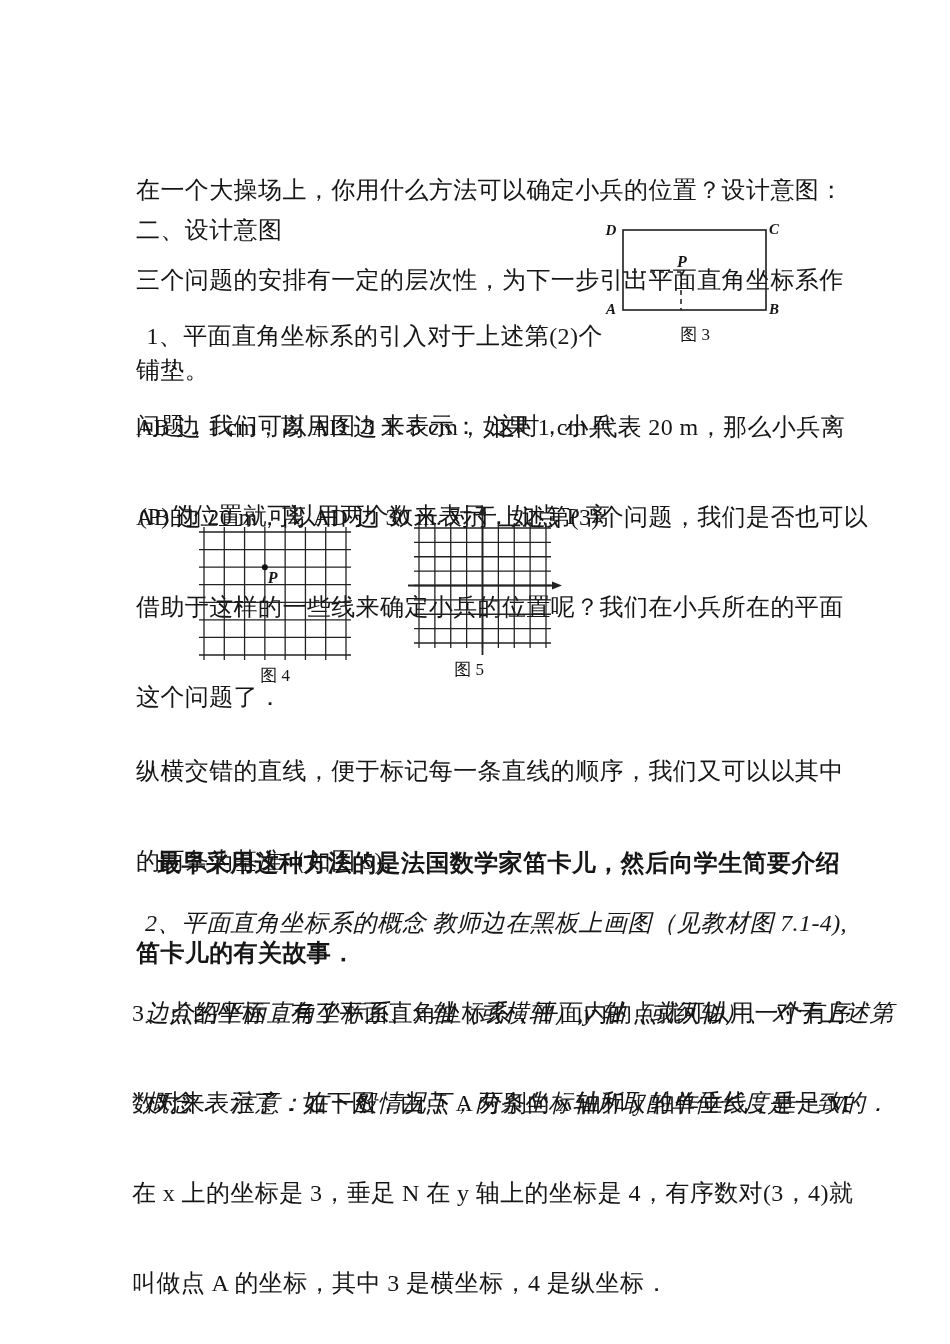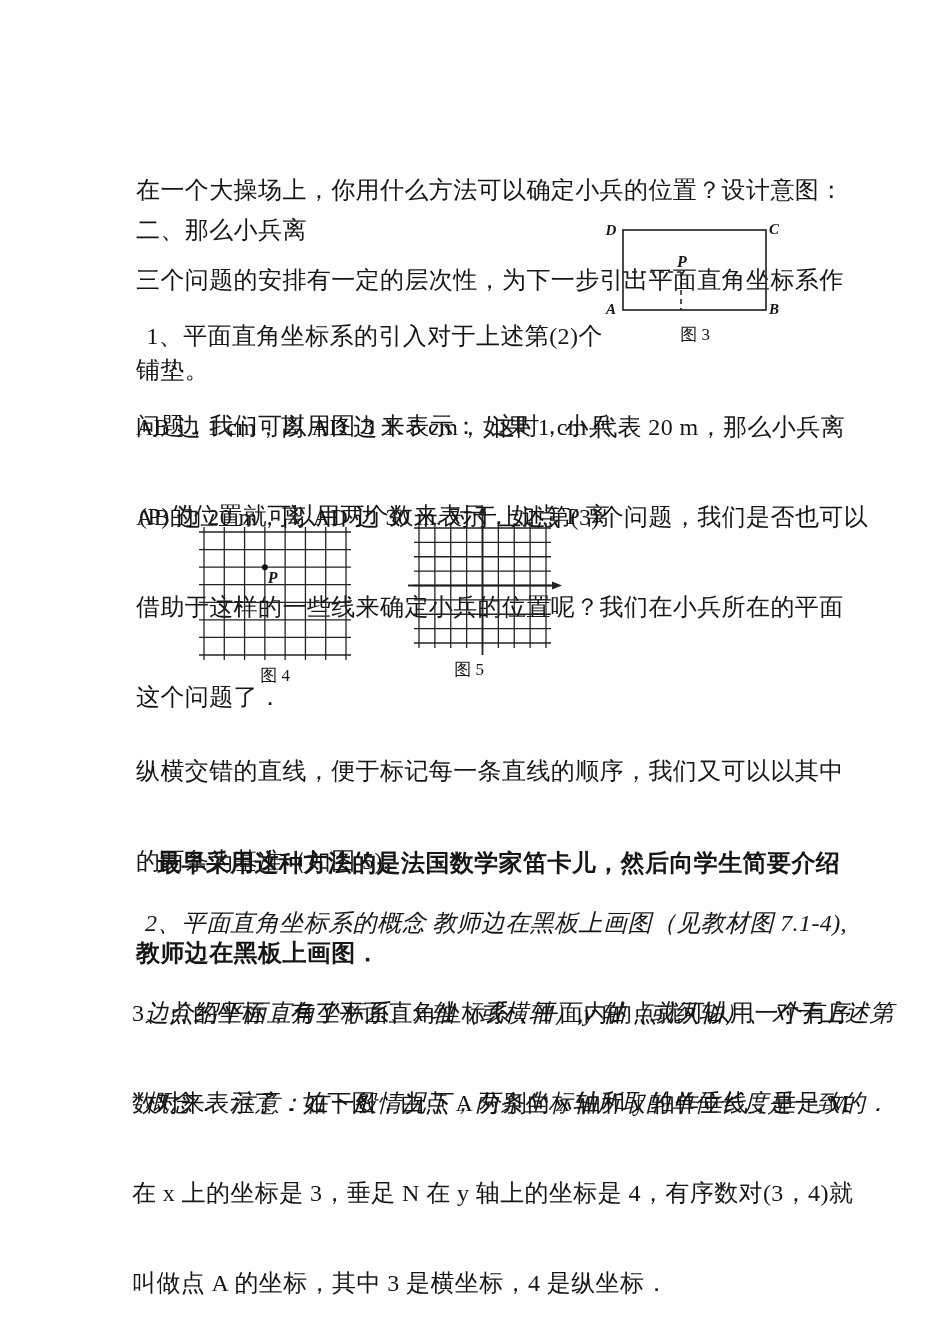--- a/index.html
+++ b/index.html
@@ -21,21 +21,21 @@
 </style>
 </head>
 <body>
 
 <div class="para" style="left:136px;top:115px;">
   <div class="line">在一个大操场上，你用什么方法可以确定小兵的位置？设计意图：</div>
   <div class="line">三个问题的安排有一定的层次性，为下一步引出平面直角坐标系作</div>
   <div class="line">铺垫。</div>
 </div>
 
-<div class="para" style="left:136px;top:215px;">二、那么小兵离</div>
+<div class="para" style="left:136px;top:215px;">二、设计意图</div>
 
 <div class="para" style="left:136px;top:261px;text-align:center;">
   <div class="line">1、平面直角坐标系的引入对于上述第(2)个</div>
   <div class="line">问题，我们可以用图 3 来表示：  这时，小兵</div>
   <div class="line">(P)的位置就可以用两个数来表示．如点 P 离</div>
 </div>
 
 <div class="fig" style="left:598px;top:216px;">
   <svg width="200" height="132" viewBox="0 0 200 132">
     <rect x="25" y="14" width="143" height="80" fill="none" stroke="#1d1d1d" stroke-width="1.6"></rect>
@@ -115,21 +115,21 @@
   </svg>
 </div>
 
 <div class="para" style="left:136px;top:696px;">
   <div class="line">纵横交错的直线，便于标记每一条直线的顺序，我们又可以以其中</div>
   <div class="line">的两条为基准（如图 5).</div>
 </div>
 
 <div class="para" style="left:136px;top:788px;font-weight:bold;">
   <div class="line indent1">最早采用这种方法的是法国数学家笛卡儿，然后向学生简要介绍</div>
-  <div class="line">教师边在黑板上画图．</div>
+  <div class="line">笛卡儿的有关故事．</div>
 </div>
 
 <div class="para" style="left:145px;top:848px;font-style:italic;">
   <div class="line">2、平面直角坐标系的概念 教师边在黑板上画图（见教材图 7.1-4),</div>
   <div class="line">边介绍平面直角坐标系、x 轴（或横轴）,y 轴（或纵轴）、对于上述第</div>
   <div class="line">概念．  注意：在一般情况下，两条坐标轴所取的单位长度是一致的．</div>
 </div>
 
 <div class="para" style="left:132px;top:938px;">
   <div class="line">3、点的坐标，有了平面直角坐标系，平面内的点就可以用一个有序</div>

